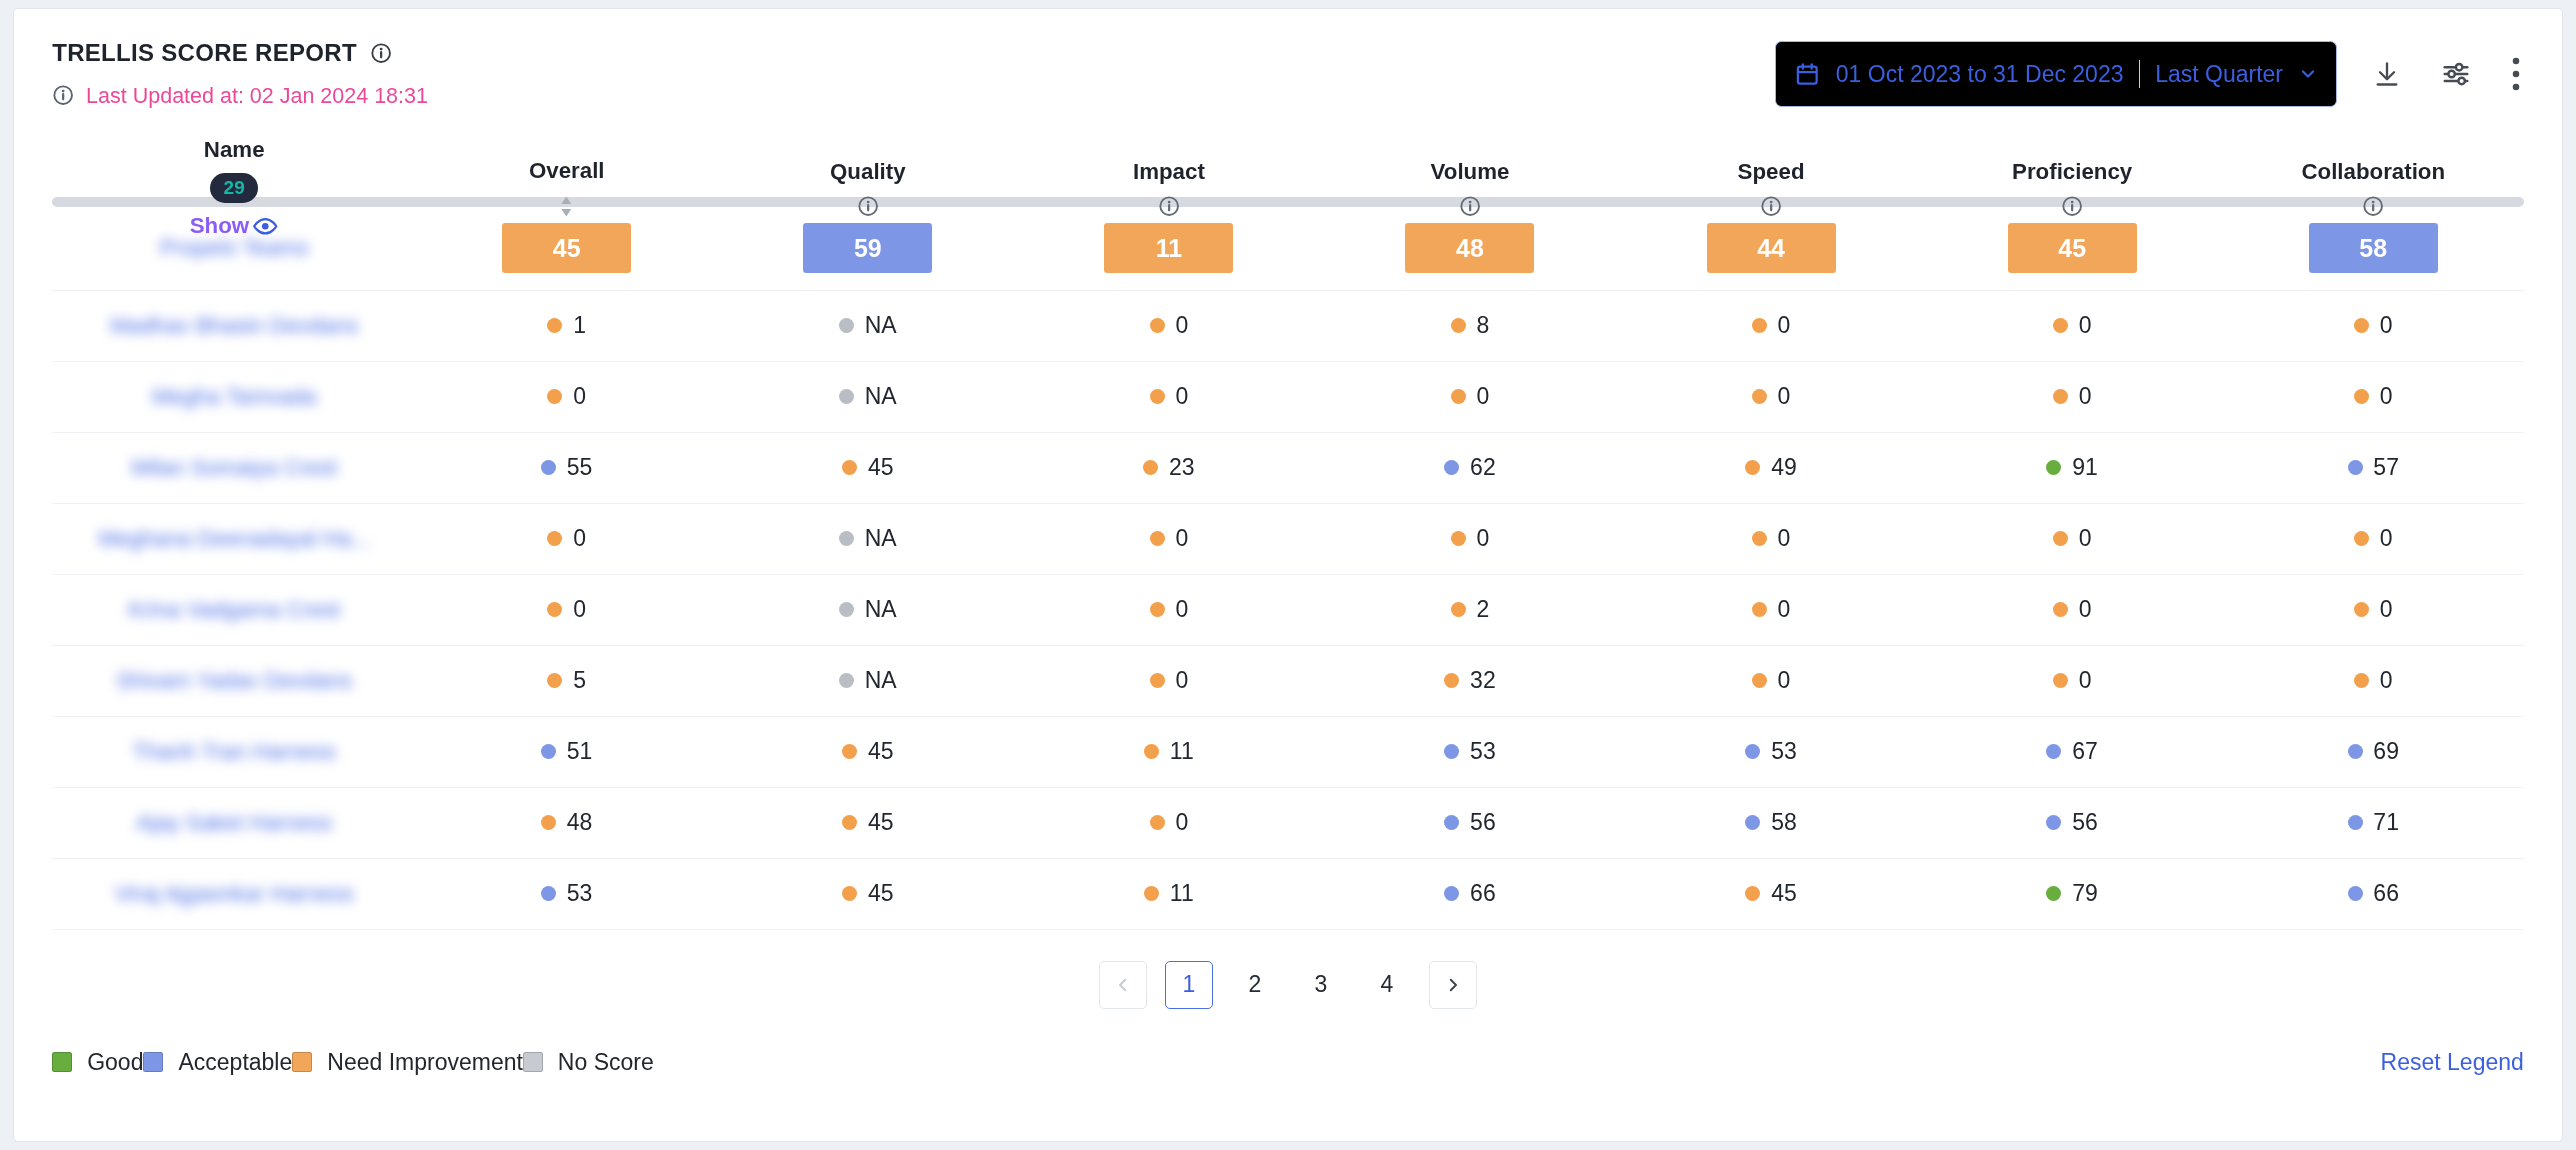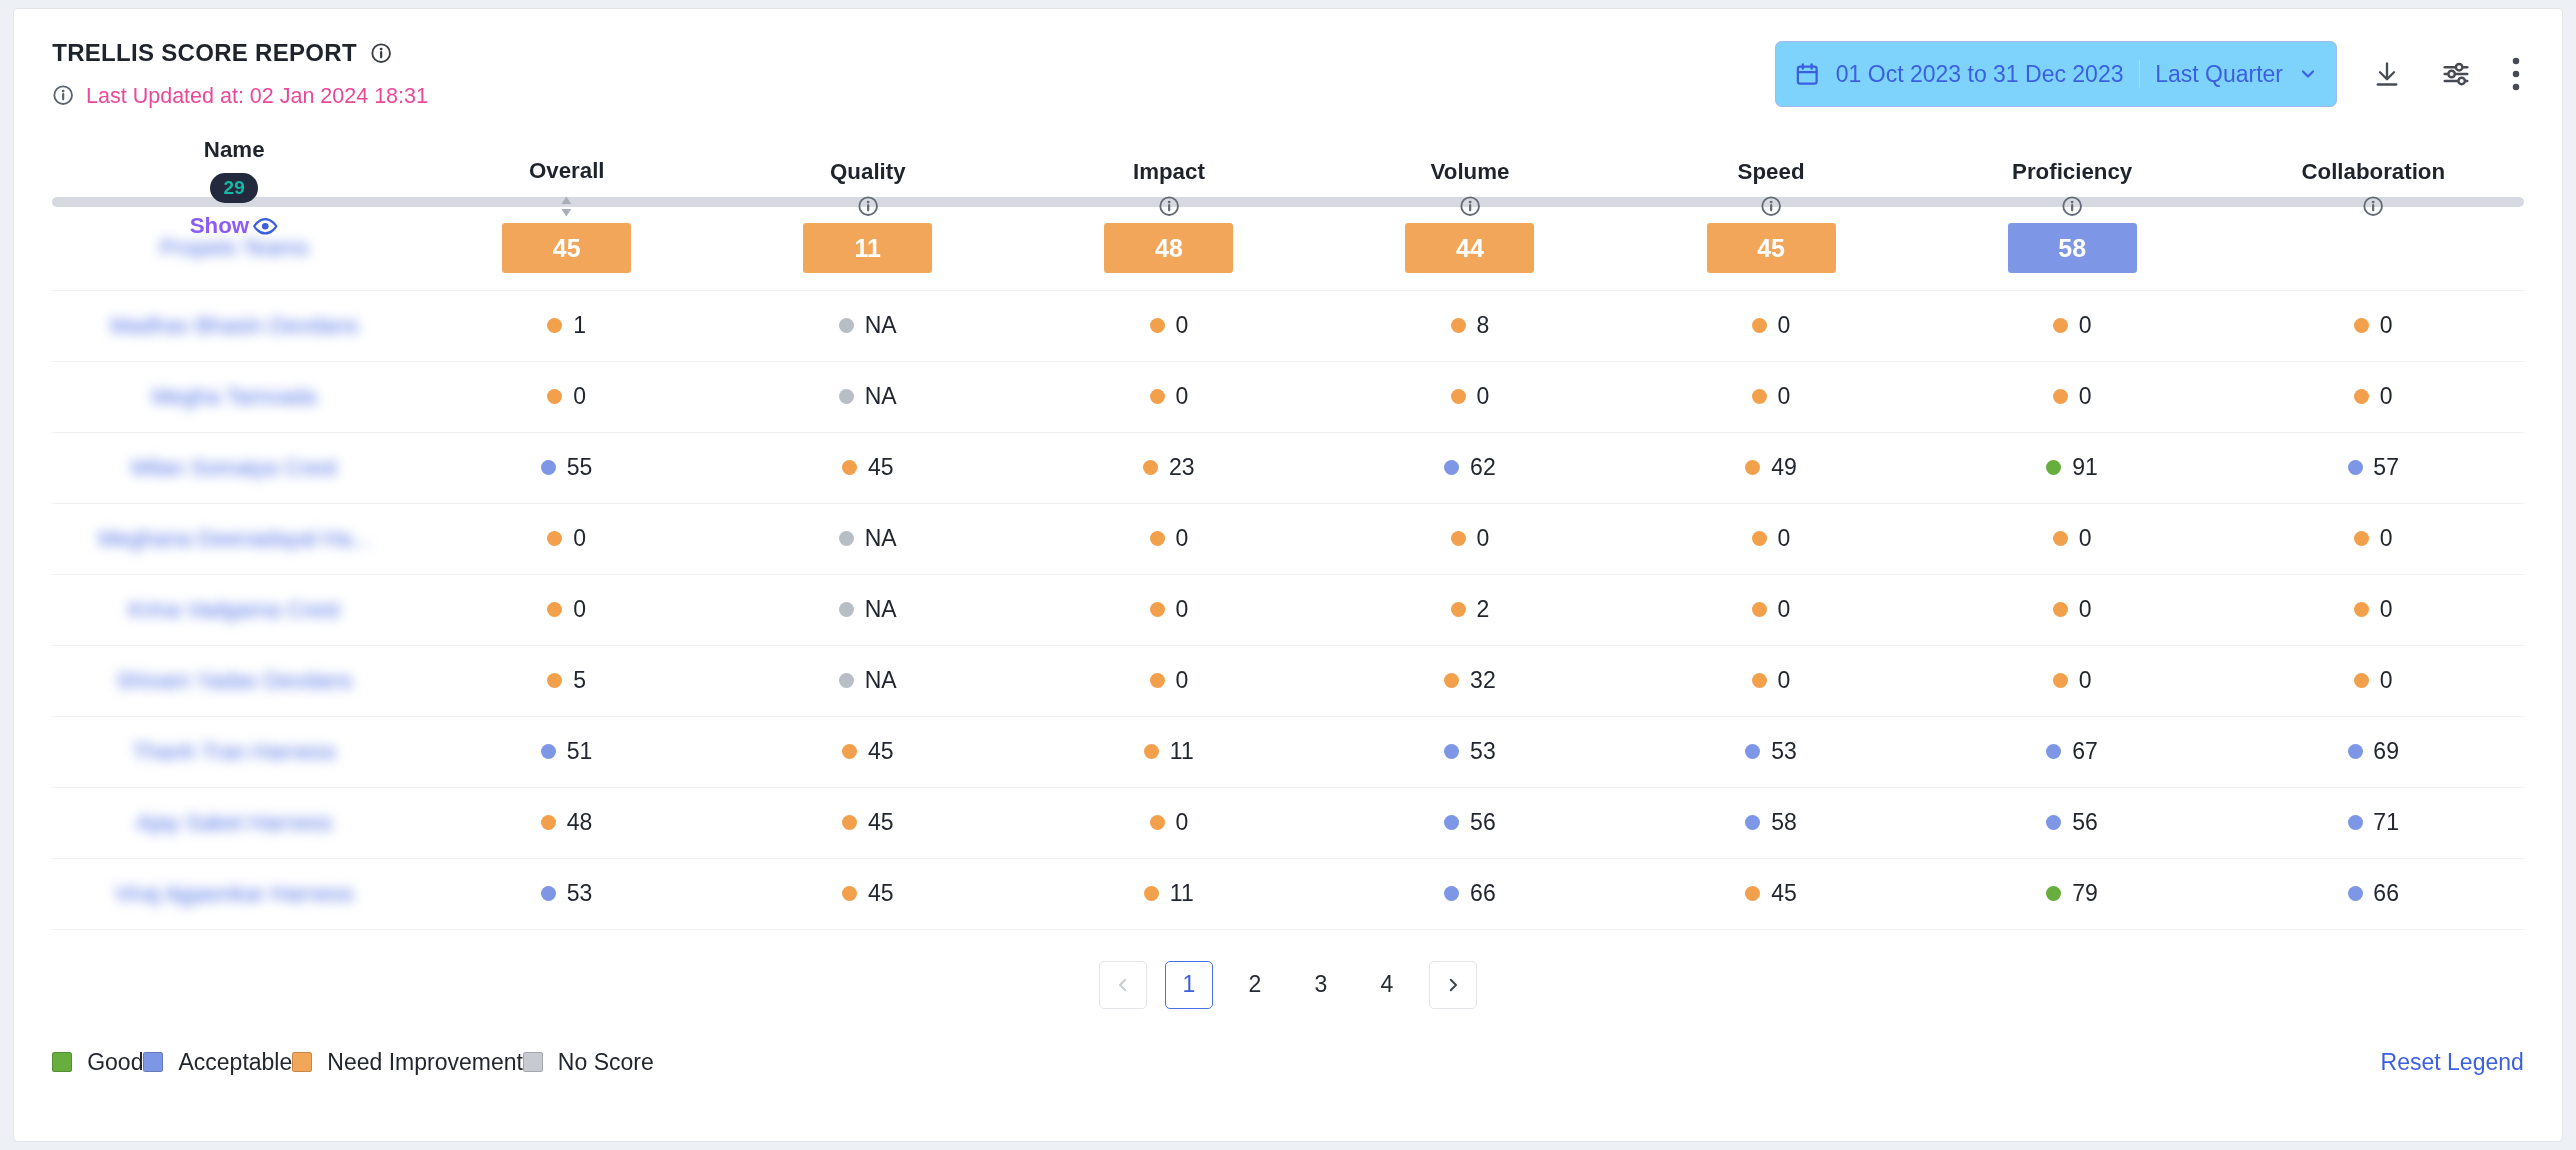--- a/index.html
+++ b/index.html
@@ -20,21 +20,21 @@
   }
   
   .topbar { display:flex; justify-content:space-between; align-items:center; }
   .title-line { display:flex; align-items:center; gap:13.2px; }
   .page-title { font-size:24px; font-weight:bold; letter-spacing:0.3px; color:#1f242c; }
   .updated-line { margin-top:16.6px; display:flex; align-items:flex-start; gap:11.6px; color:#ec4899; font-size:21.5px; }
   .controls { display:flex; align-items:center; gap:33px; }
   .date-btn {
     display:flex; align-items:center; gap:15px;
     border:1.7px solid #a6b7f0; border-radius:6.6px;
-    padding:18px 18px; background:#7dd3fc;
+    padding:18px 18px; background:#000000;
     color:#3b5fe0; font-size:23px; cursor:pointer;
     font-family:inherit;
   }
   .date-sep { width:1.7px; height:28px; background:#c3cdf4; }
   .icon-btn { display:flex; align-items:center; background:none; border:none; cursor:pointer; padding:3.3px; }
   .info-icon { display:inline-flex; color:#646b76; }
   .title-line .info-icon { color:#3a3f47; }
   .updated-line .info-icon { color:#5b6472; }
 
   
@@ -271,20 +271,23 @@
     <div class="hscrollbar"></div>
 
     <div class="row summary">
       <div class="cell">
           <span class="name-link">Propelo Teams</span>
         </div>
       <div class="cell">
           <span class="badge" data-tone="orange">45</span>
         </div>
       <div class="cell">
+          <span class="badge" data-tone="blue">59</span>
+        </div>
+      <div class="cell">
           <span class="badge" data-tone="orange">11</span>
         </div>
       <div class="cell">
           <span class="badge" data-tone="orange">48</span>
         </div>
       <div class="cell">
           <span class="badge" data-tone="orange">44</span>
         </div>
       <div class="cell">
           <span class="badge" data-tone="orange">45</span>

